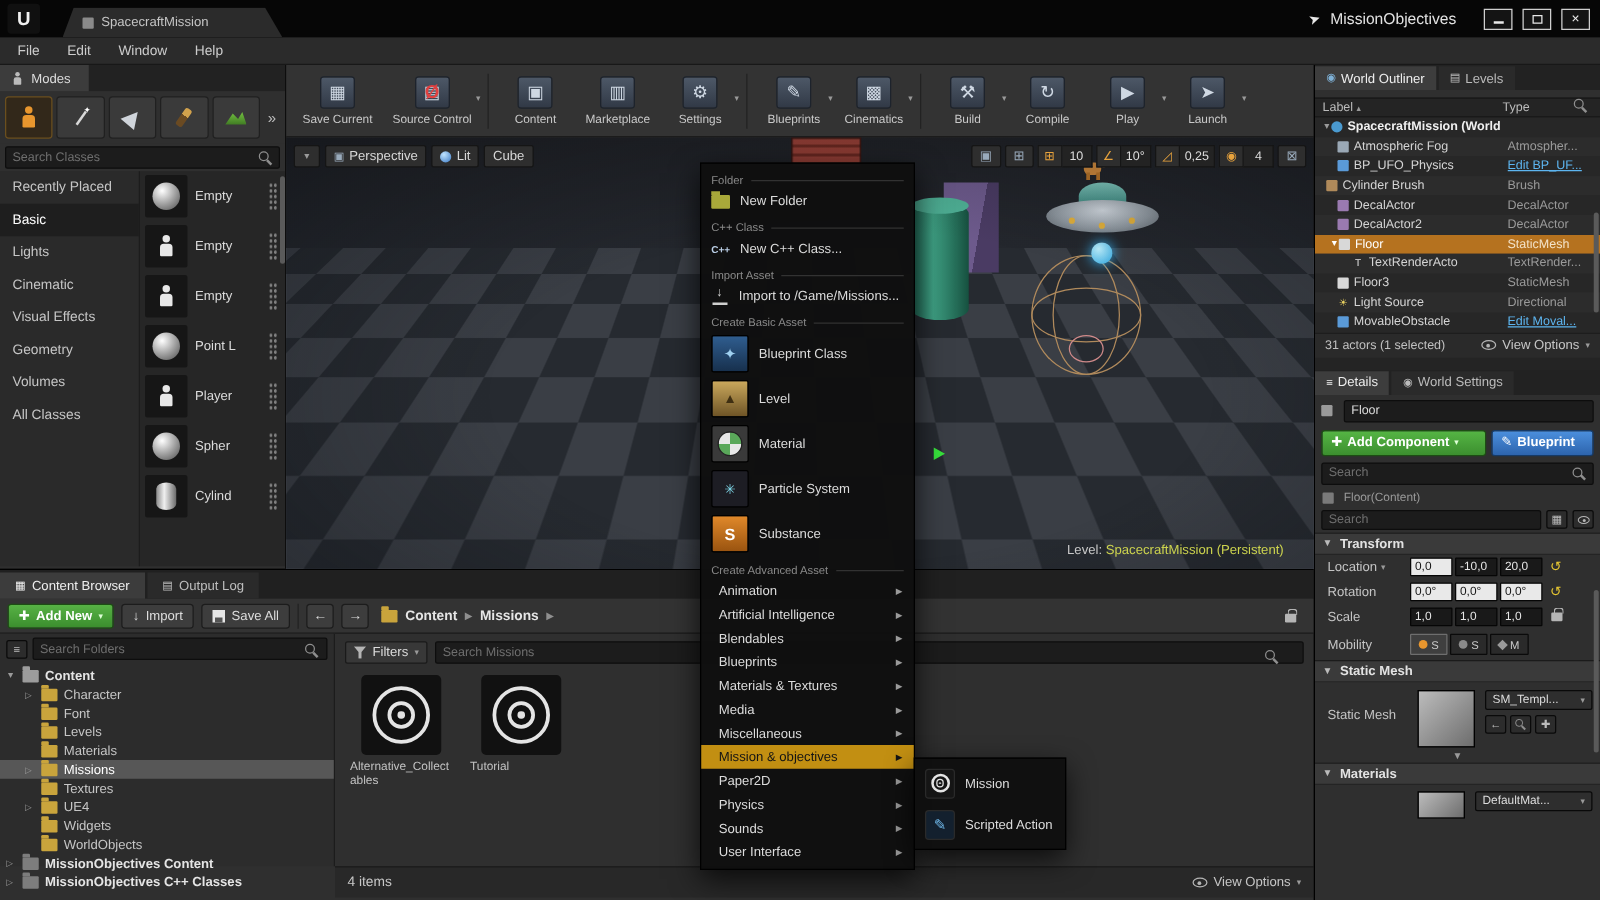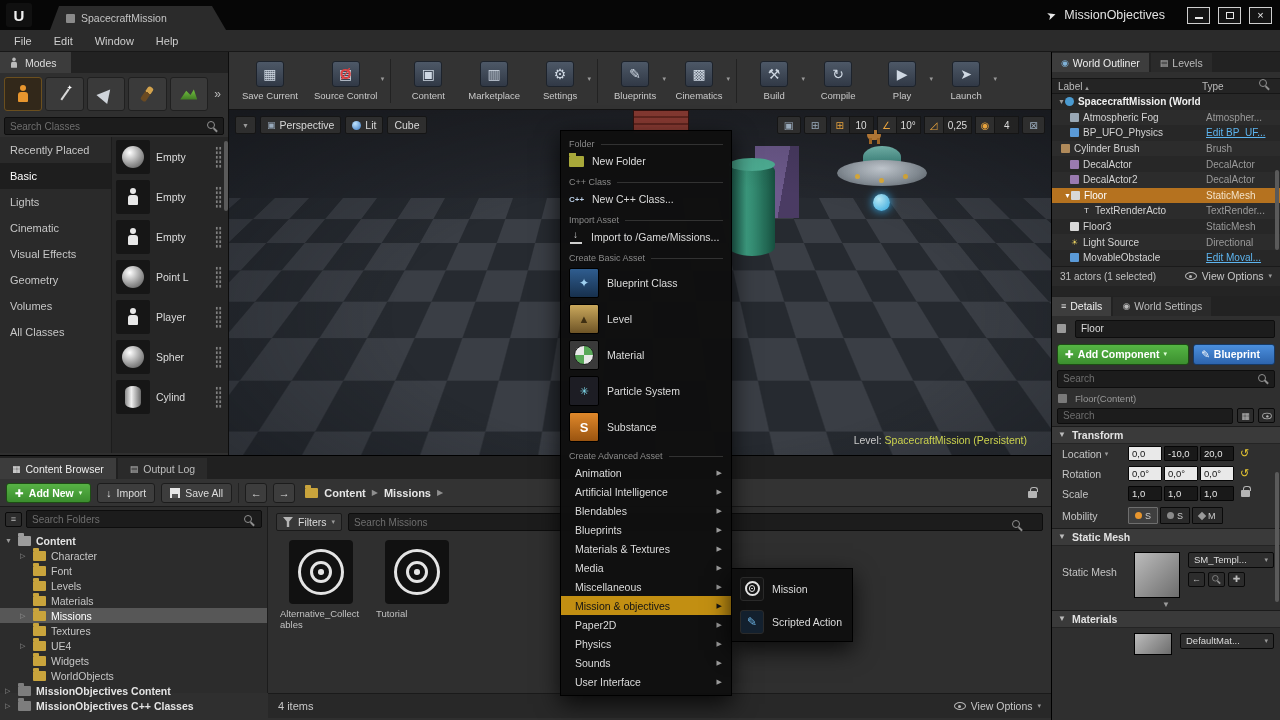--- a/index.html
+++ b/index.html
@@ -201,21 +201,21 @@
 .cm{position:absolute;left:560px;top:130px;width:172px;background:rgba(15,15,15,.98);border:1px solid #000;box-shadow:0 8px 22px rgba(0,0,0,.75);z-index:100;padding:2px 0 4px}
 .cm-h{height:18px;display:flex;align-items:center;gap:6px;padding:4px 8px 0;color:#8a8a8a;font-size:9px}
 .cm-h::after{content:"";flex:1;height:1px;background:#323232}
 .cm-it{height:20px;display:flex;align-items:center;gap:8px;padding:0 8px;font-size:10.5px;color:#dcdcdc}
 .cm-big{height:36px}
 .cm-adv{height:19px;display:flex;align-items:center;padding:0 9px 0 14px;font-size:10.5px;color:#dcdcdc}
 .cm-adv .sp{flex:1}
 .arr{color:#9a9a9a;font-size:7px}
 .cm-adv.hl{background:#c28f12;color:#141414}
 .cm-adv.hl .arr{color:#141414}
-.cm.sub{left:731px;top:568px;width:122px;padding:3px 0}
+.cm.sub{left:731px;top:606px;width:122px;padding:3px 0}
 .cm.sub .cm-it{height:33px}
 .mfold{width:15px;height:11px;background:#a8a83a;border-radius:1px;position:relative;flex:none}
 .mfold::before{content:"";position:absolute;top:-3px;left:0;width:7px;height:3px;background:#a8a83a}
 .mcpp{font-size:8px;color:#bcd0e8;font-weight:bold;flex:none;width:15px}
 .mimp{width:14px;height:13px;position:relative;flex:none}
 .mimp::before{content:"↓";position:absolute;left:4px;top:-2px;font-size:10px;color:#cfcfcf}
 .mimp::after{content:"";position:absolute;bottom:0;left:1px;width:12px;height:2px;background:#cfcfcf}
 .cmi{width:30px;height:30px;border-radius:2px;flex:none;display:flex;align-items:center;justify-content:center;border:1px solid #000;font-weight:bold}
 .i-bp{background:linear-gradient(#2f5d8f,#17304d);color:#9fd0f0;font-size:12px}
 .i-lv{background:linear-gradient(#caa85c,#6e5426);color:#3f2f12;font-size:11px}

